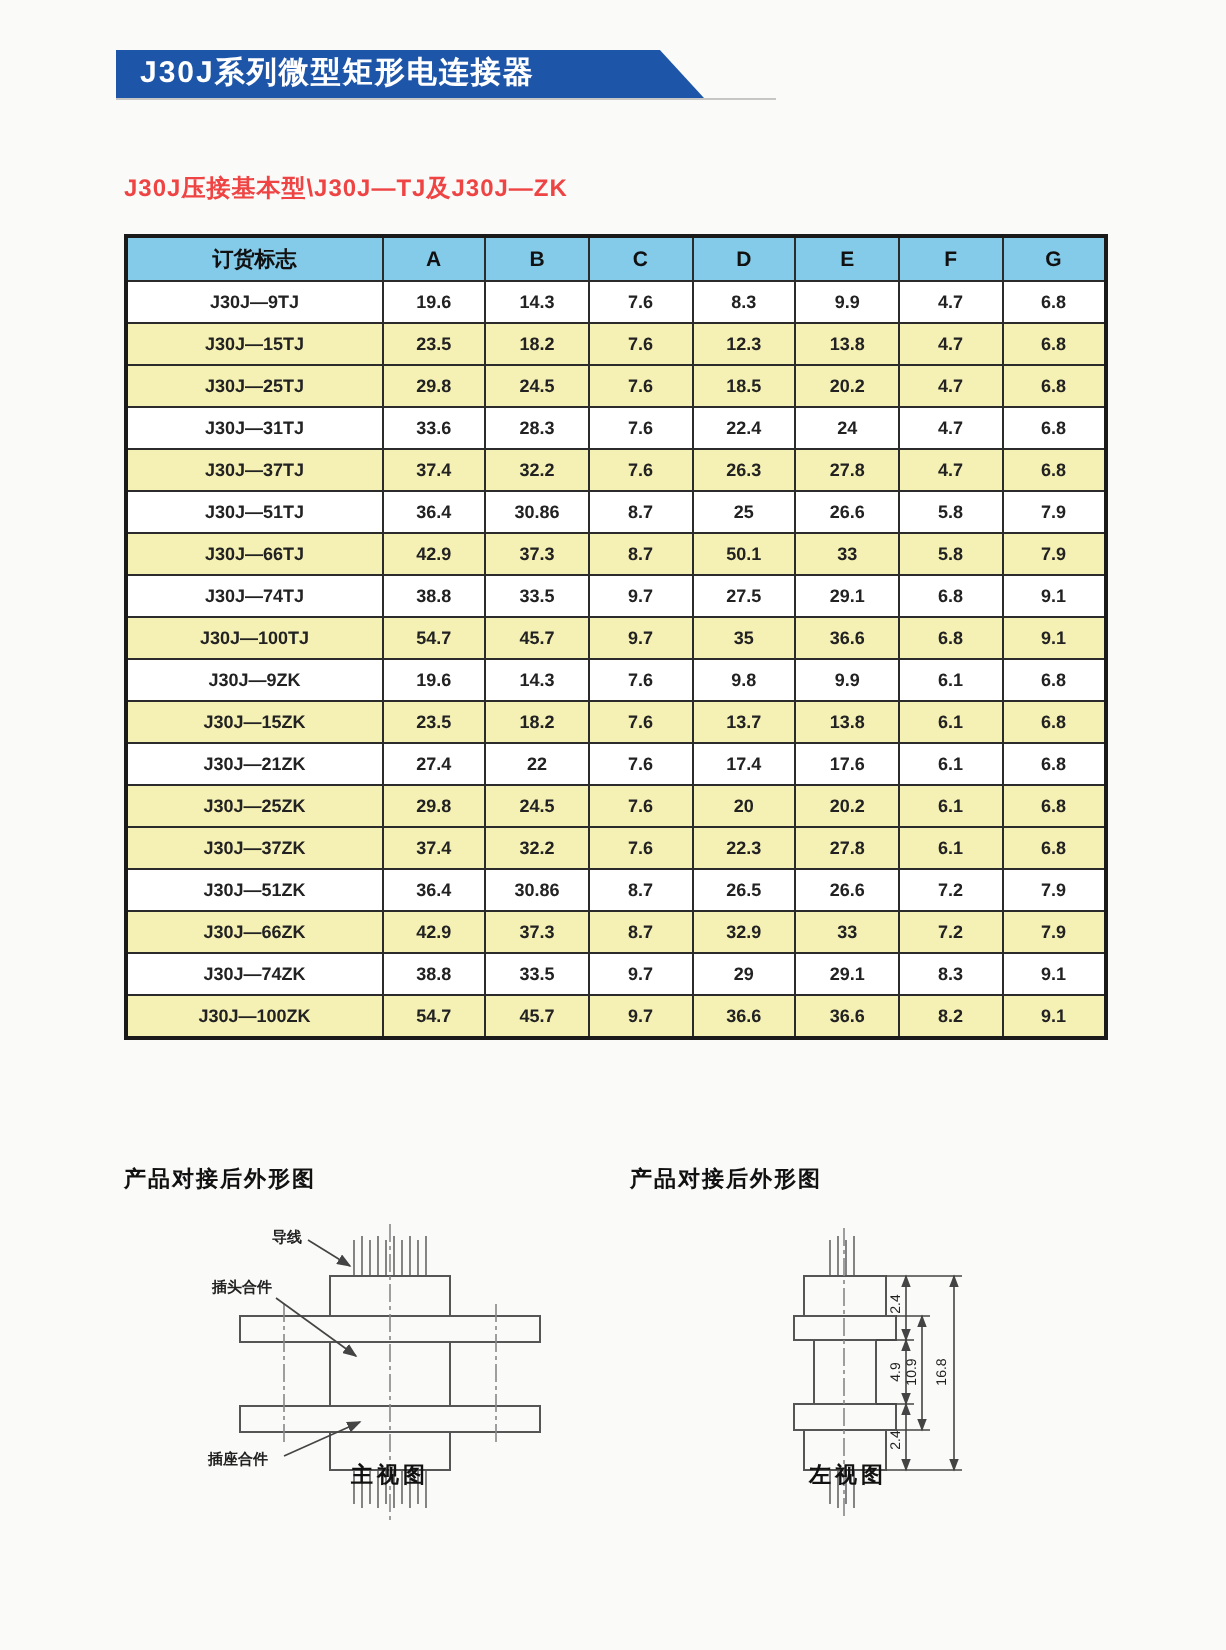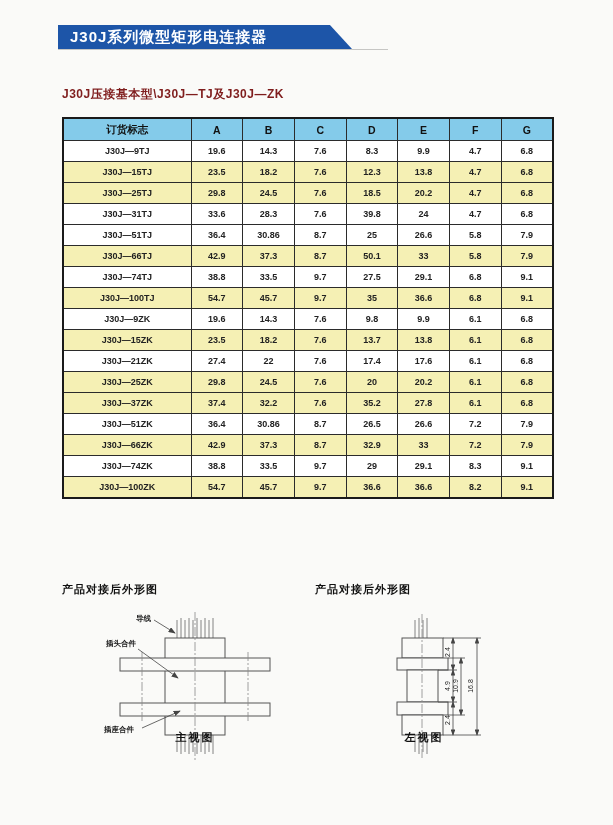--- a/index.html
+++ b/index.html
@@ -19,21 +19,21 @@
     background:#1d55a8;
     clip-path:polygon(0 0, 92.5% 0, 100% 100%, 0 100%);
     color:#ffffff;font-weight:bold;font-size:15px;line-height:24px;
     padding-left:12px;box-sizing:border-box;letter-spacing:1px;
   }
   .banner-underline{
     position:absolute;left:58px;top:49px;width:330px;height:1px;background:#c6c6c4;
   }
   .subtitle{
     position:absolute;left:62px;top:86px;
-    font-size:12px;font-weight:bold;color:#7f1d1d;letter-spacing:0.5px;
+    font-size:12px;font-weight:bold;color:#ef4444;letter-spacing:0.5px;
   }
 
   
   table.spec{
     position:absolute;left:62px;top:117px;width:490px;
     border-collapse:collapse;table-layout:fixed;
     border:2px solid #1a1a1a;
   }
   table.spec th,table.spec td{
     border:1px solid #2b2b2b;
@@ -132,22 +132,32 @@
           <td>18.5</td>
           <td>20.2</td>
           <td>4.7</td>
           <td>6.8</td>
         </tr>
         <tr>
           <td>J30J—31TJ</td>
           <td>33.6</td>
           <td>28.3</td>
           <td>7.6</td>
-          <td>39.8</td>
+          <td>22.4</td>
           <td>24</td>
+          <td>4.7</td>
+          <td>6.8</td>
+        </tr>
+        <tr class="alt">
+          <td>J30J—37TJ</td>
+          <td>37.4</td>
+          <td>32.2</td>
+          <td>7.6</td>
+          <td>26.3</td>
+          <td>27.8</td>
           <td>4.7</td>
           <td>6.8</td>
         </tr>
         <tr>
           <td>J30J—51TJ</td>
           <td>36.4</td>
           <td>30.86</td>
           <td>8.7</td>
           <td>25</td>
           <td>26.6</td>
@@ -222,21 +232,21 @@
           <td>20</td>
           <td>20.2</td>
           <td>6.1</td>
           <td>6.8</td>
         </tr>
         <tr class="alt">
           <td>J30J—37ZK</td>
           <td>37.4</td>
           <td>32.2</td>
           <td>7.6</td>
-          <td>35.2</td>
+          <td>22.3</td>
           <td>27.8</td>
           <td>6.1</td>
           <td>6.8</td>
         </tr>
         <tr>
           <td>J30J—51ZK</td>
           <td>36.4</td>
           <td>30.86</td>
           <td>8.7</td>
           <td>26.5</td>

